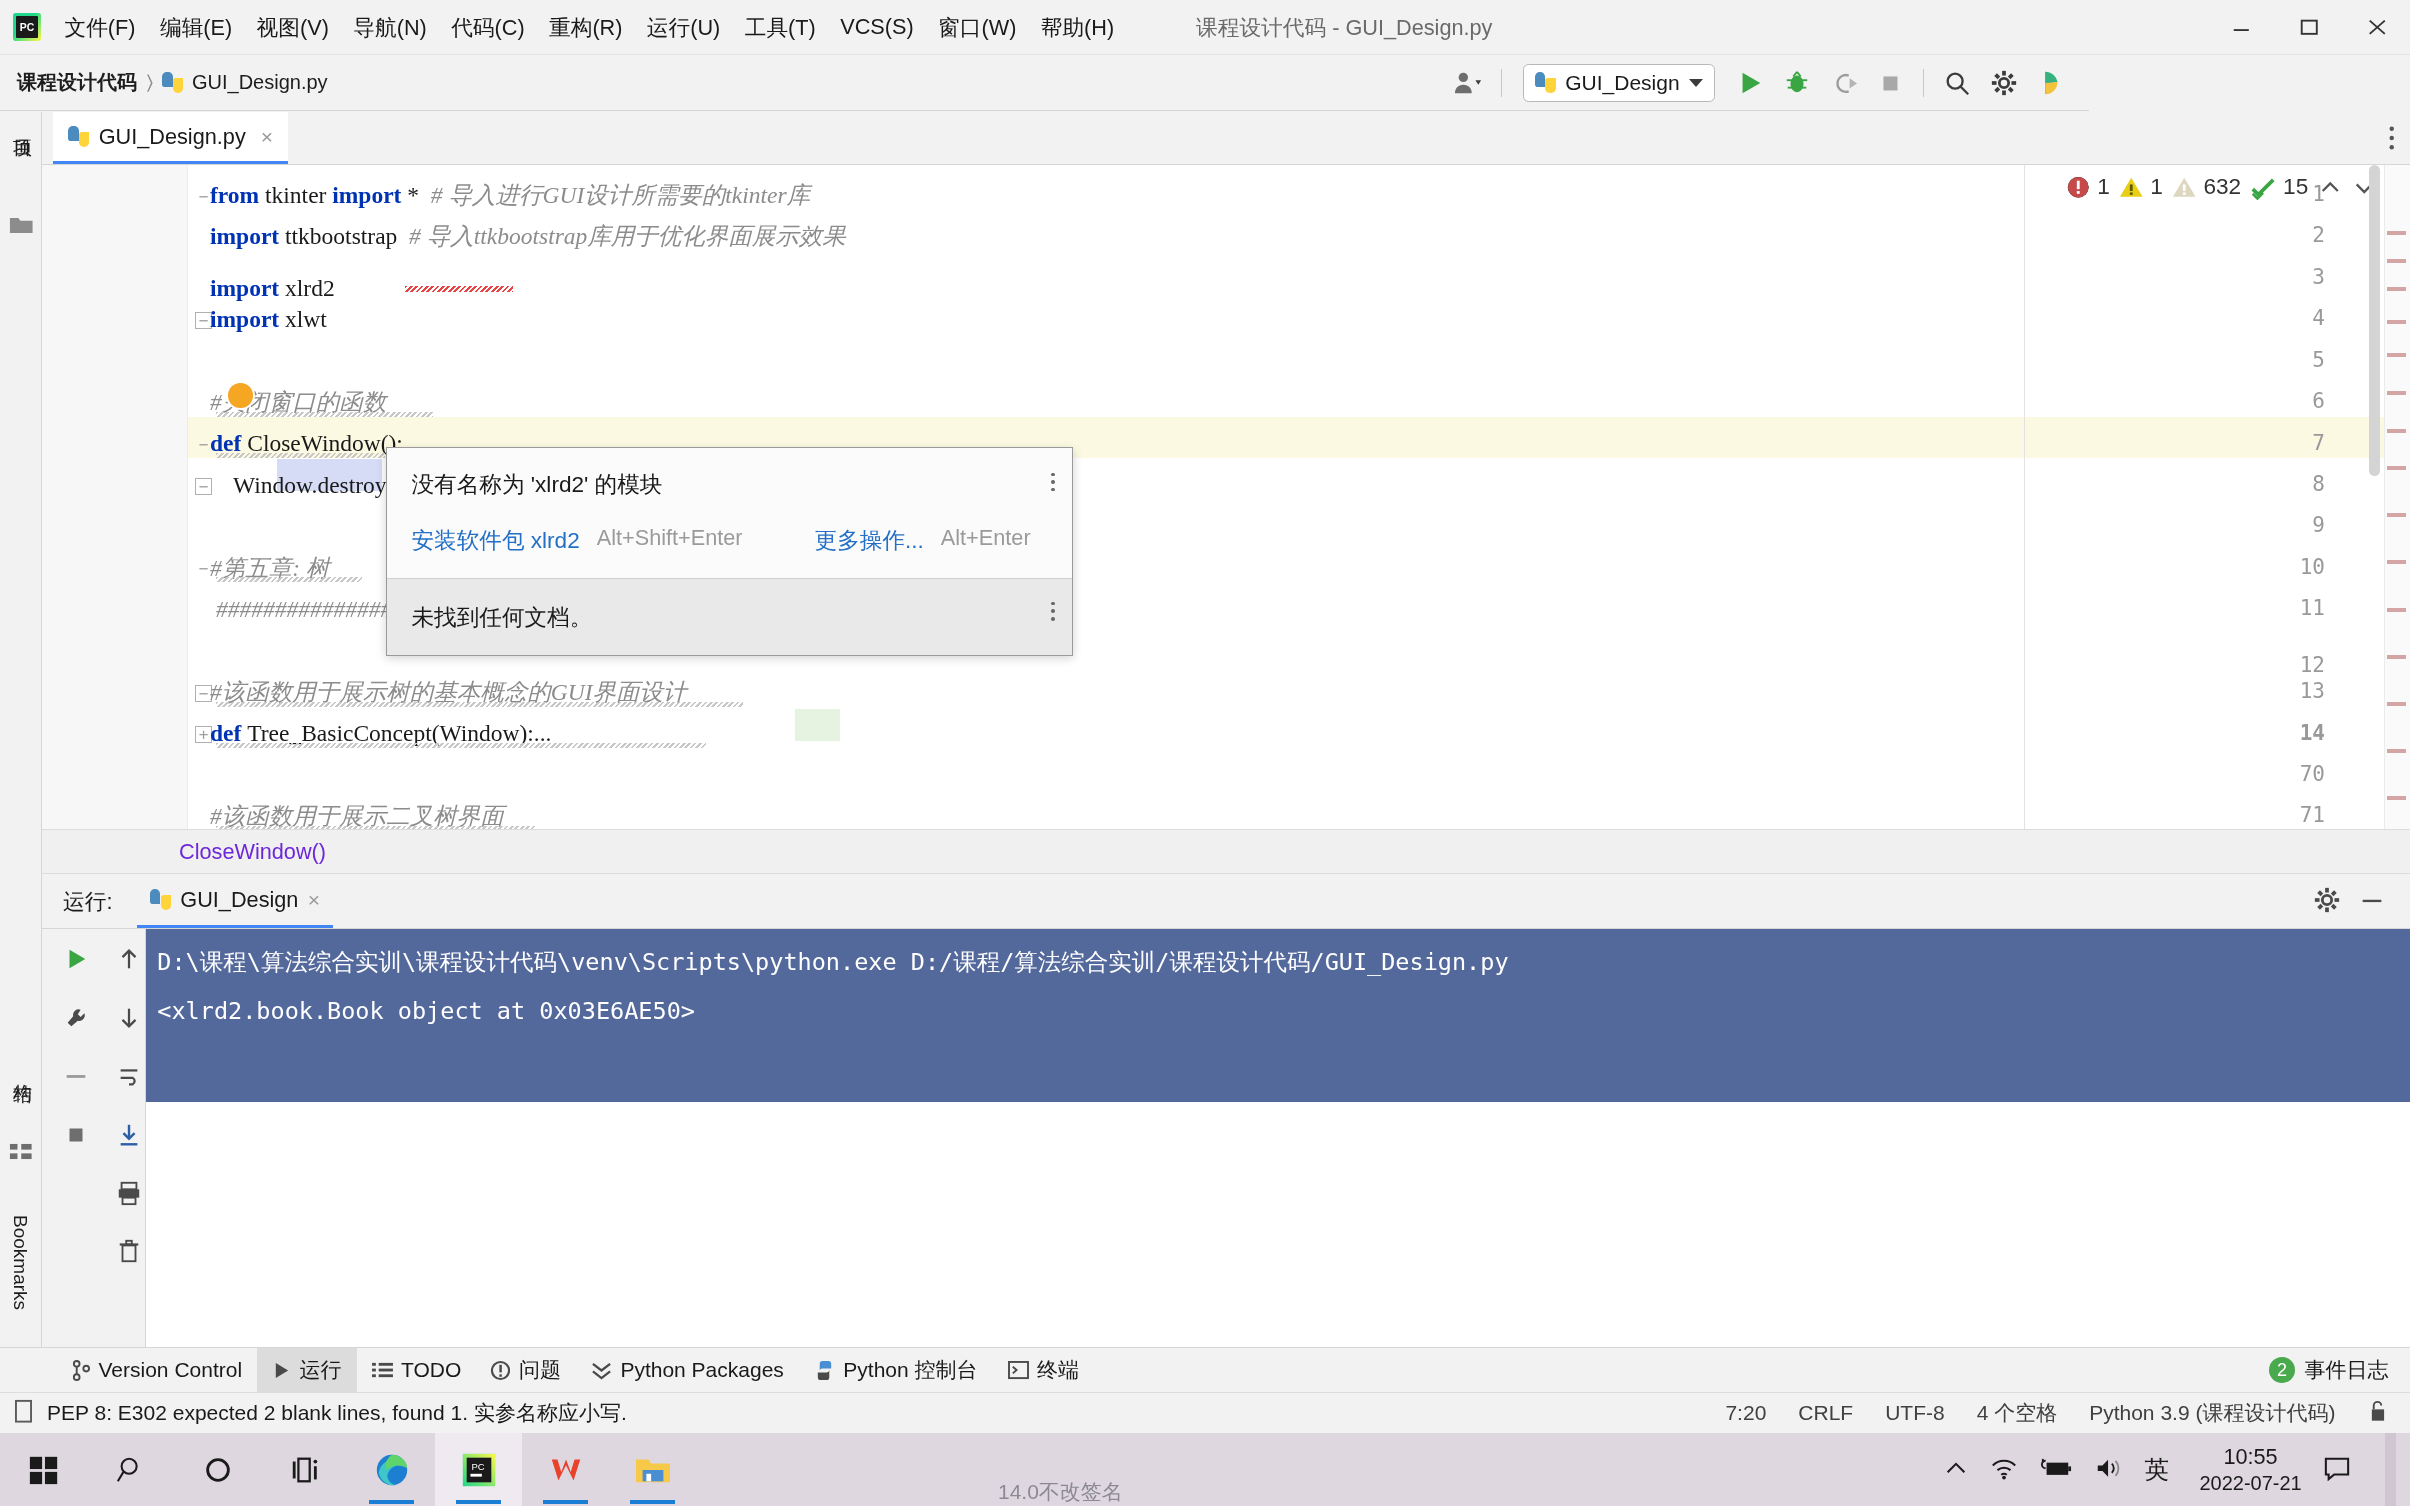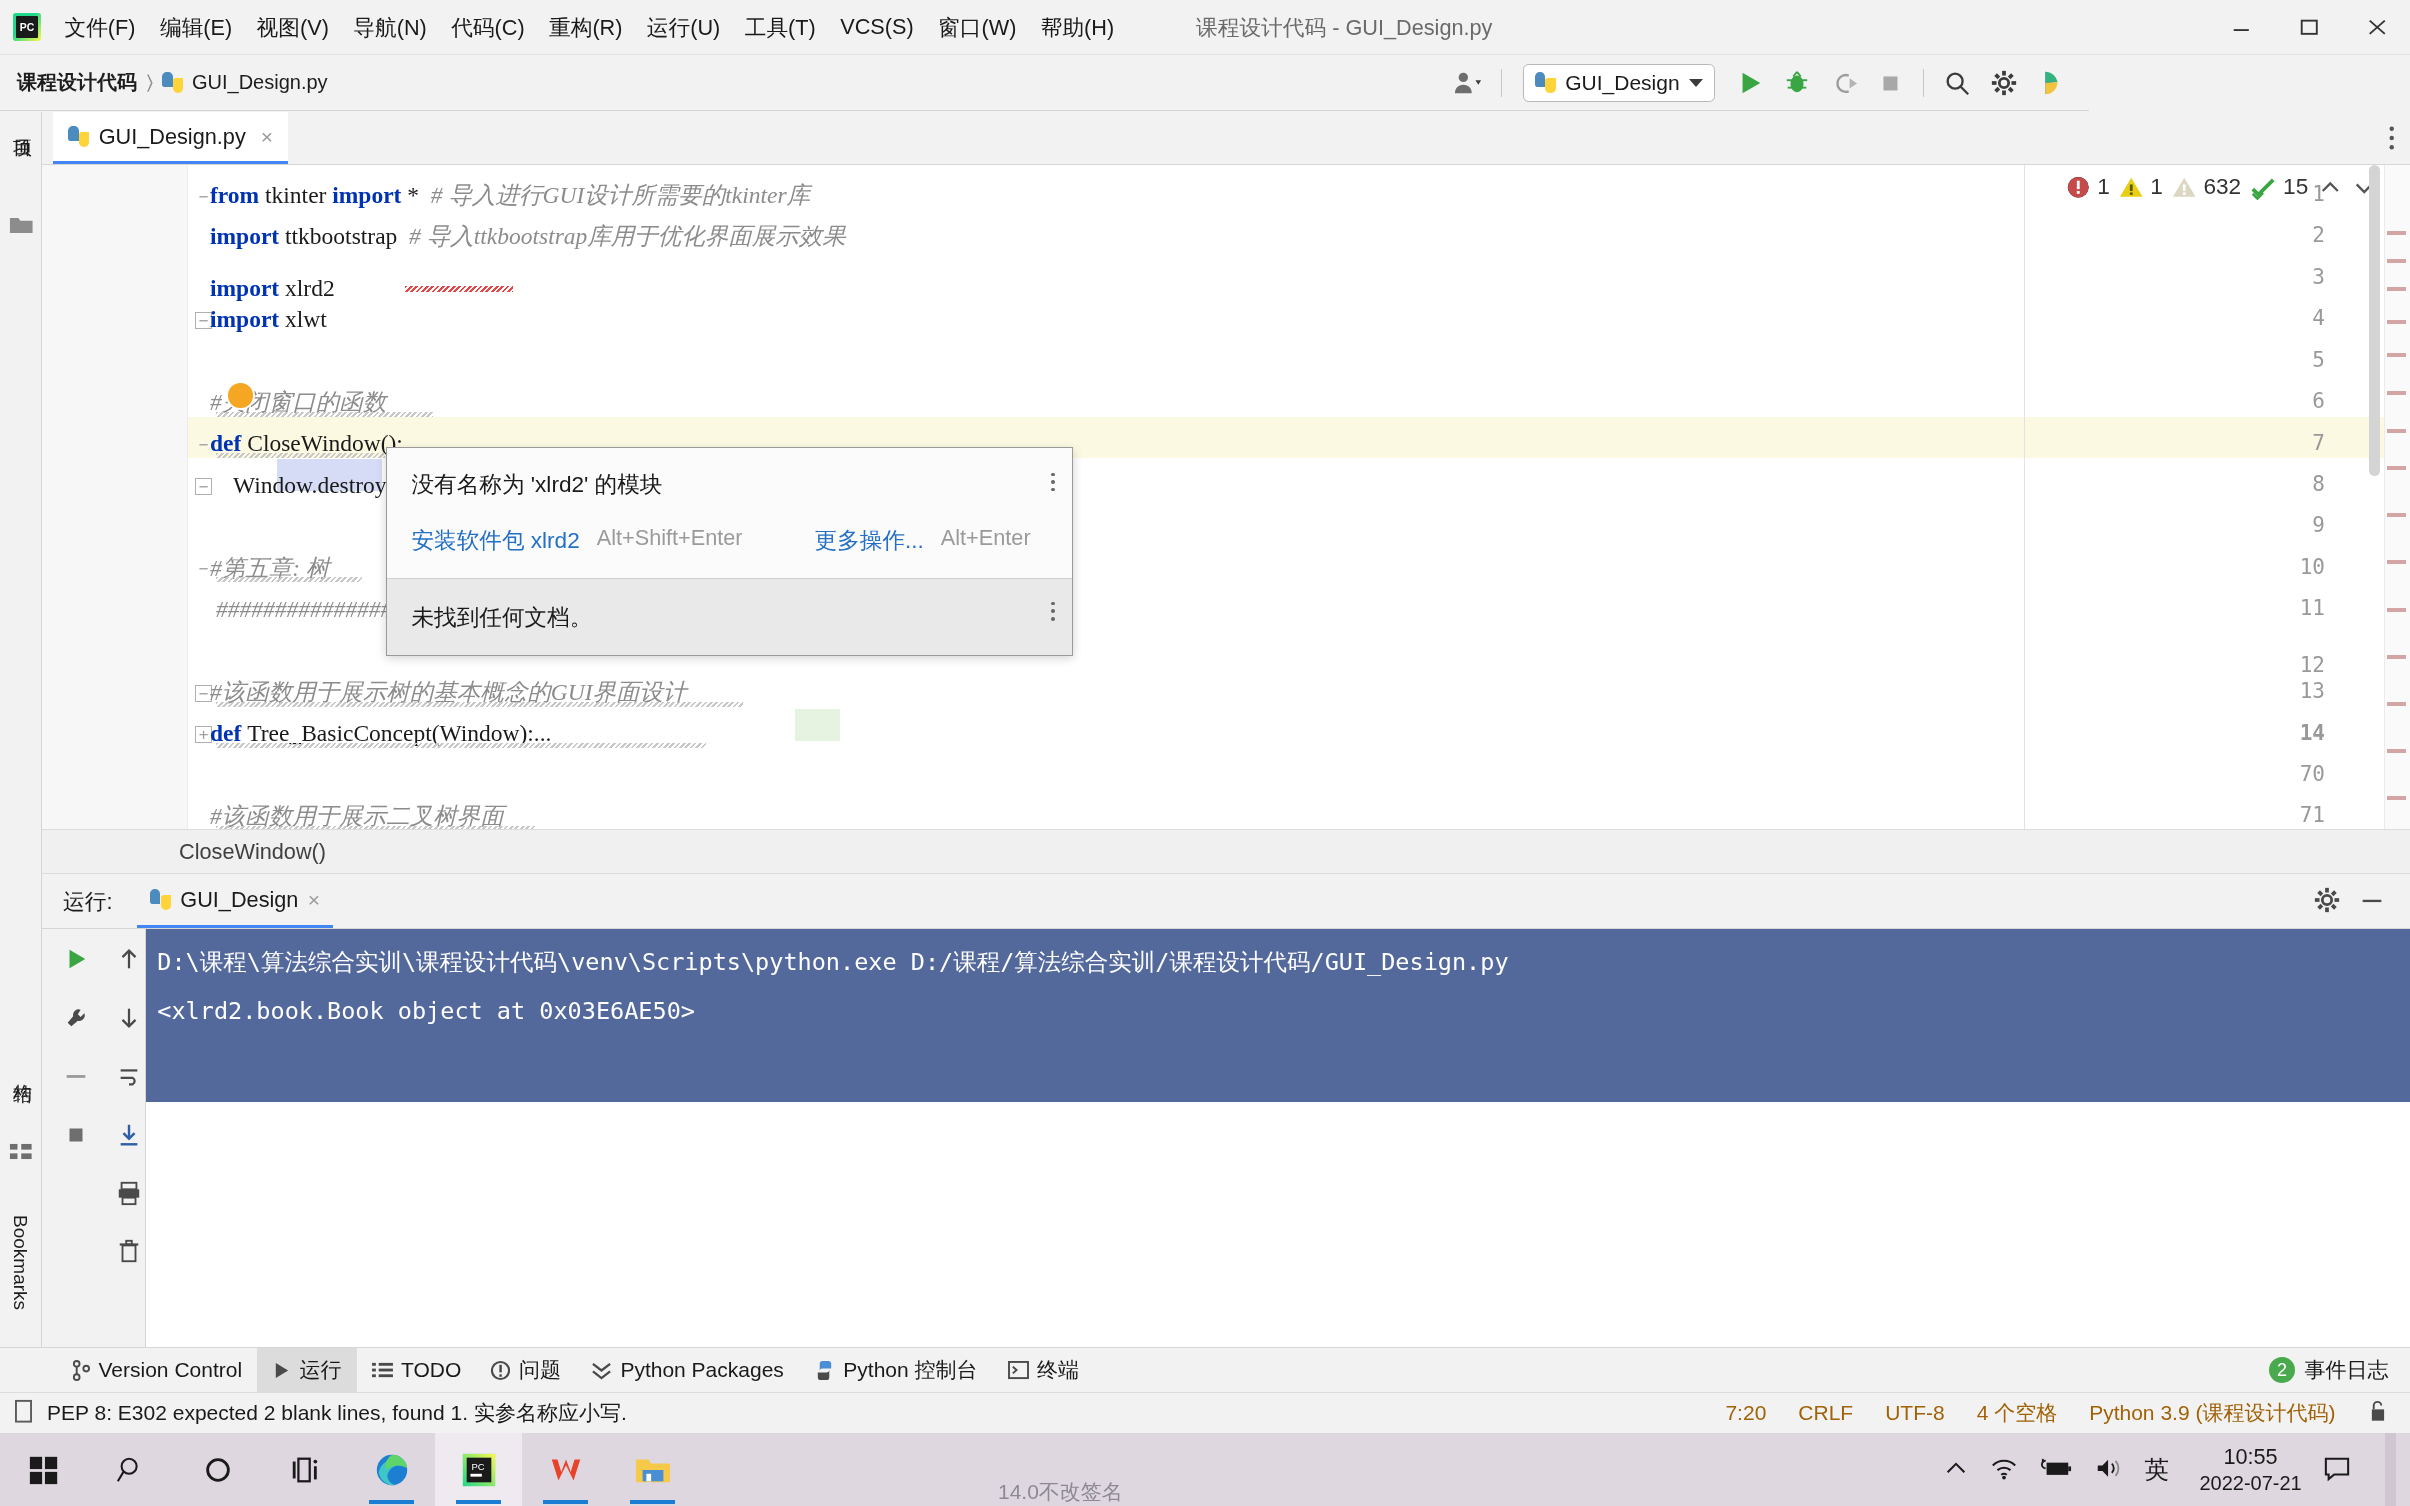--- a/index.html
+++ b/index.html
@@ -152,21 +152,21 @@
   }
   .editor-vthumb { position: absolute; right: 1.9px; top: 0; width: 11.3px; height: 311px; background: #d4d4d4; border-radius: 5.6px; }
   .editor-right-split { position: absolute; left: 1982px; top: 0; width: 0.9px; height: 664px; background: #e3e3e3; }
 
   
   .editor-breadcrumb {
     position: absolute; left: 42px; top: 829px; width: 2368px; height: 45px;
     background: #f0f0f0; border-top: 0.9px solid #dcdcdc; border-bottom: 0.9px solid #dcdcdc;
     display: flex; align-items: center; padding-left: 137px;
   }
-  .editor-breadcrumb span { font-size: 21.7px; color: #404040; }
+  .editor-breadcrumb span { font-size: 21.7px; color: #6d28d9; }
 
   
   .popup {
     position: absolute; left: 344px; top: 282px; width: 687px;
     border: 0.9px solid #9a9a9a; box-shadow: 0 2.8px 9.4px rgba(0,0,0,.18);
     z-index: 50; background: #fbfbfb;
   }
   .popup-top { background: #fbfbfb; padding: 21px 24.5px 22.6px 24.5px; position: relative; }
   .popup-title { font-size: 22.6px; color: #1a1a1a; margin-bottom: 24.5px; }
   .popup-actions { display: flex; align-items: flex-start; gap: 17px; }
@@ -233,21 +233,21 @@
   }
 
   
   .statusbar {
     position: absolute; left: 0; top: 1392px; width: 2411px; height: 41px;
     background: #f2f2f2; border-top: 0.9px solid #dcdcdc;
     display: flex; align-items: center;
   }
   .sb-msg { font-size: 21px; color: #1a1a1a; margin-left: 13px; }
   .sb-right { margin-left: auto; display: flex; align-items: center; gap: 32px; padding-right: 22.6px; }
-  .sb-item { font-size: 21px; color: #a16207; white-space: nowrap; }
+  .sb-item { font-size: 21px; color: #404040; white-space: nowrap; }
 
   
   .taskbar {
     position: absolute; left: 0; top: 1433px; width: 2411px; height: 73px;
     background: #dfd7e0;
     display: flex; align-items: center;
   }
   .tb-item {
     width: 87px; height: 73px; display: flex; align-items: center; justify-content: center;
     position: relative;

